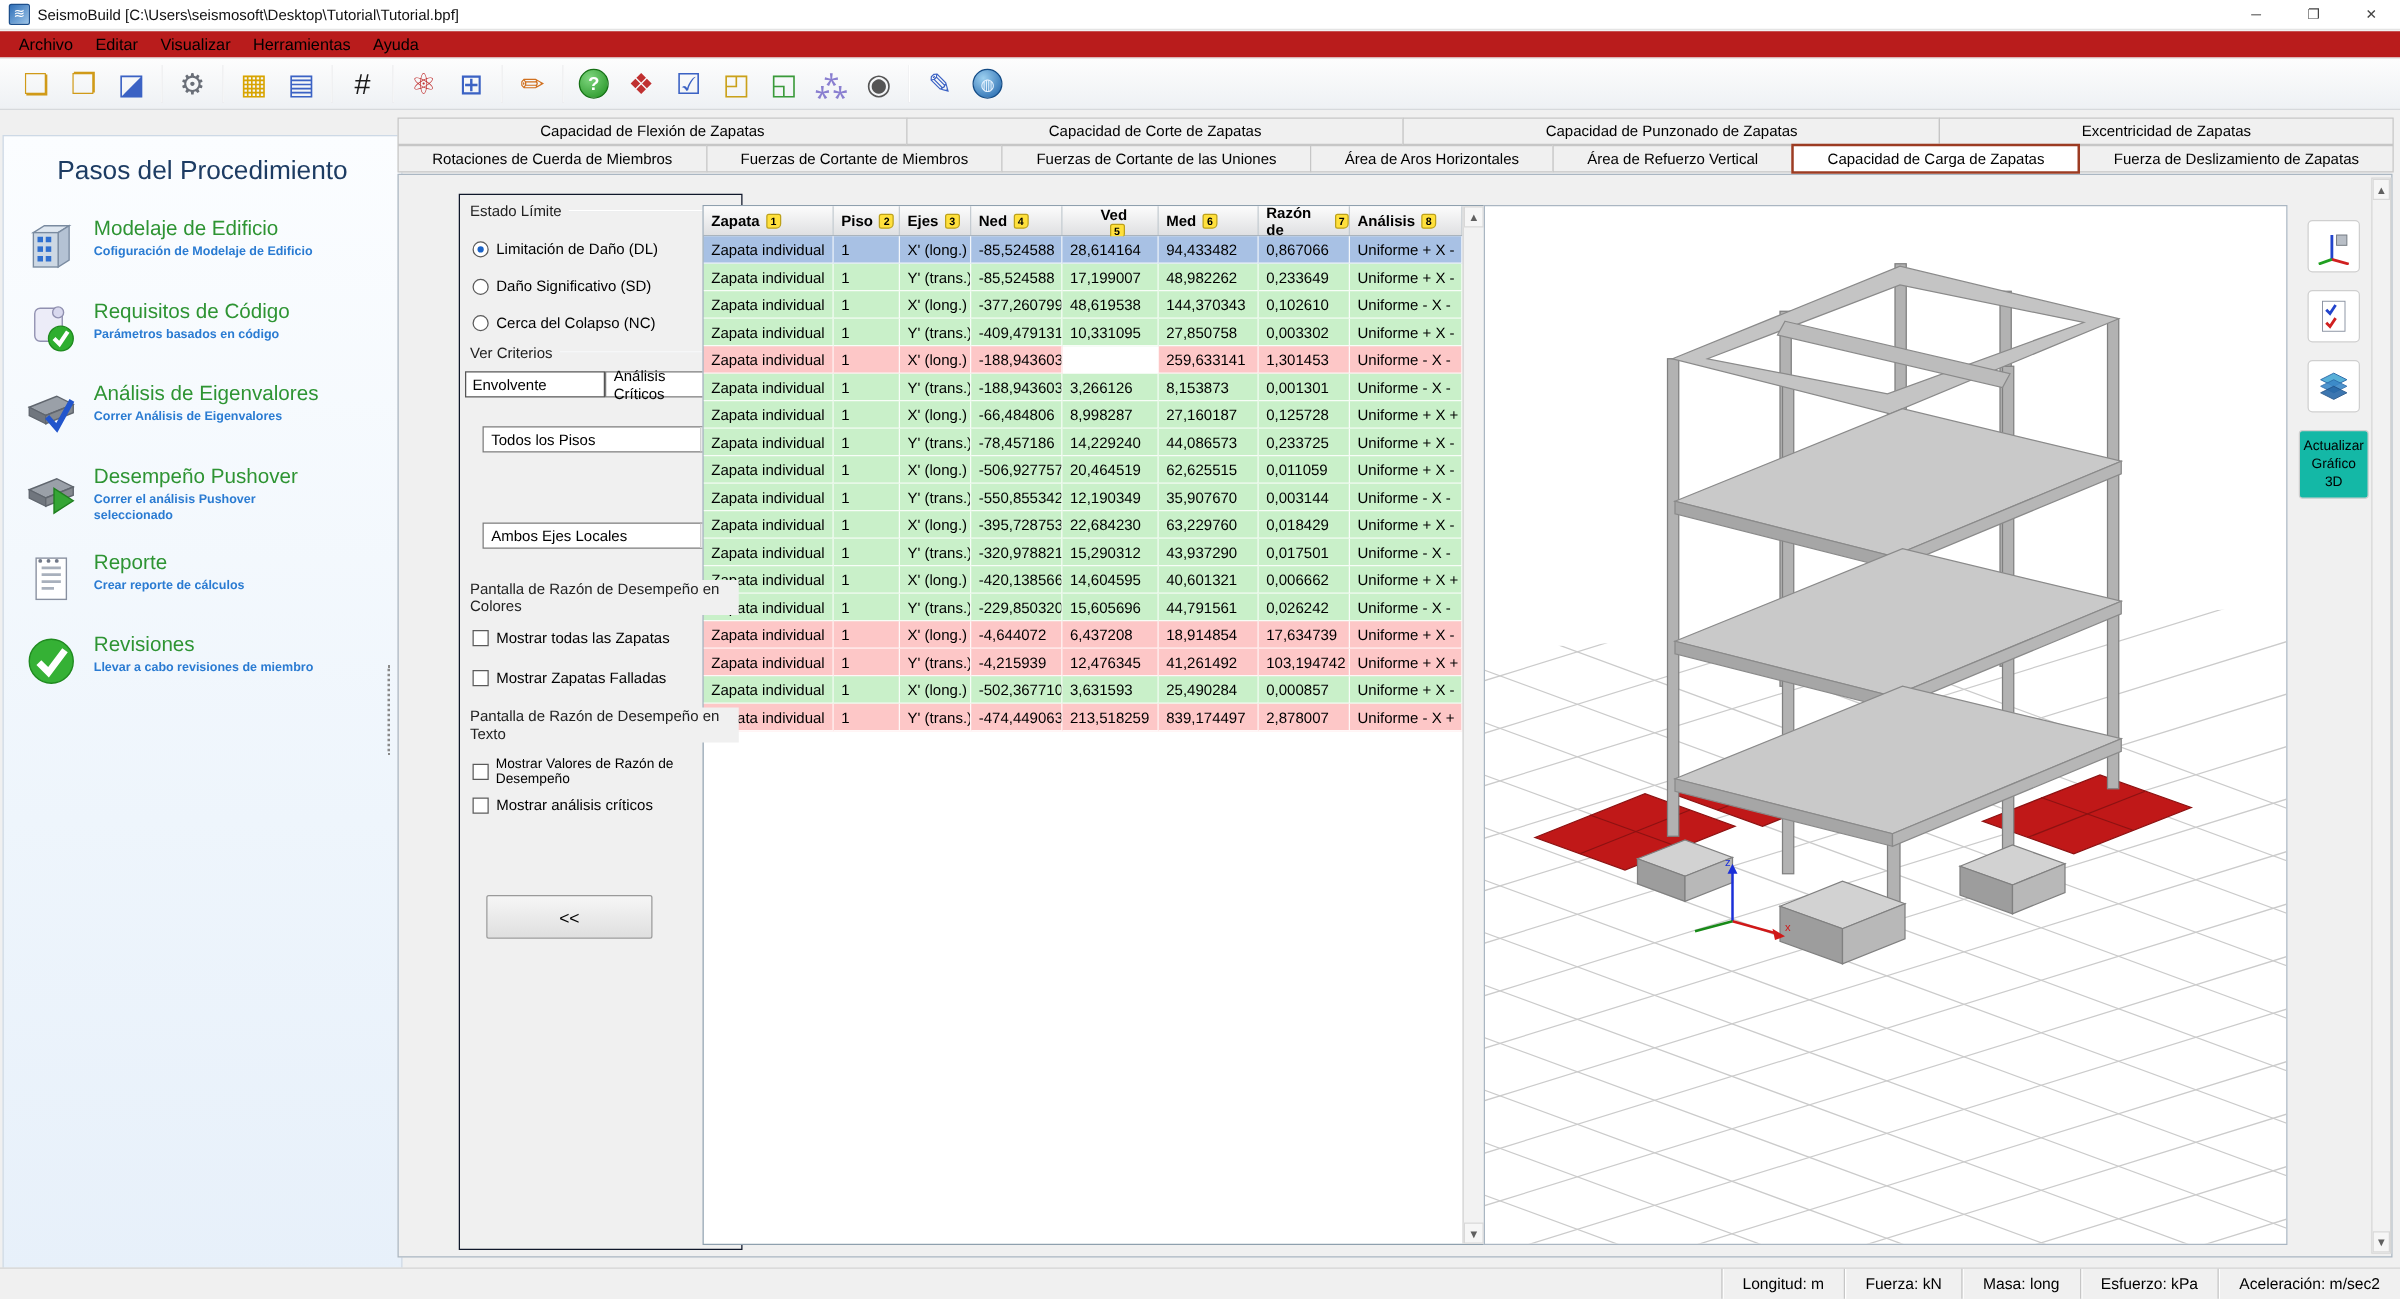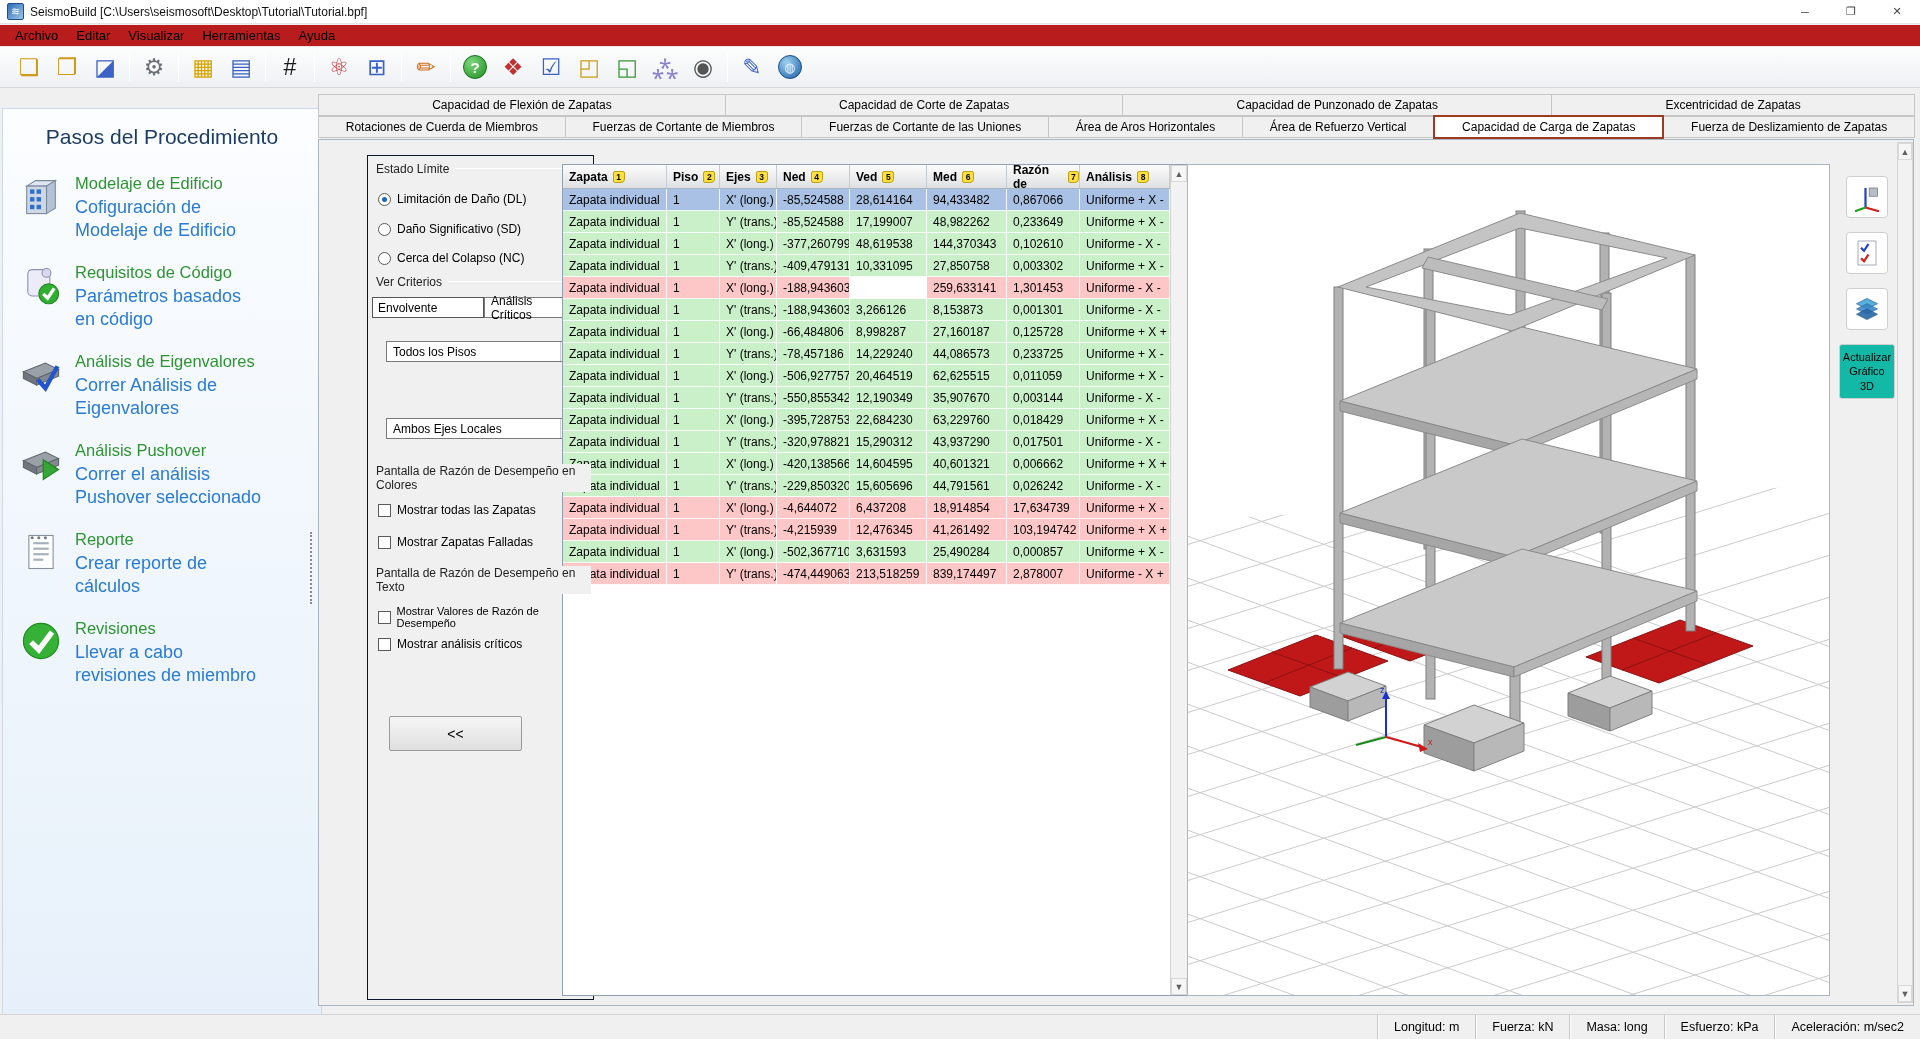--- a/index.html
+++ b/index.html
@@ -38,21 +38,21 @@
 
   
   .sidebar { position:absolute; left:2px; top:108px; width:320px; height:914px;
     background:linear-gradient(180deg,#fbfdff 0%,#eef5fc 60%,#e7f0fa 100%);
     border:1px solid #cdd9e6; overflow:hidden; }
   .sidebar-title { text-align:center; margin-top:16px; font-size:21px; color:#1d3c63; }
   .steps { margin-top:14px; display:flex; flex-direction:column; }
   .step { display:flex; gap:12px; padding:11px 8px 11px 16px; align-items:flex-start; }
   .step-icon { flex:0 0 44px; width:44px; height:44px; }
   .step-title { font-size:16.5px; color:#2e9433; margin-bottom:3px; }
-  .step-sub { font-size:18px; color:#2a7bd2; line-height:1.25; width:190px; }
+  .step-sub { font-size:10px; color:#2a7bd2; line-height:1.25; width:190px;font-weight:bold; }
 
   .v-splitter { position:absolute; left:304px; top:92px; width:14px; height:914px; }
   .v-splitter .dots, .panel-splitter .dots { position:absolute; left:6px; top:440px; height:72px;
     border-left:2px dotted #8a8a8a; }
 
   
   .tabs-area { position:absolute; left:318px; top:94px; width:1596px; }
   .tab-row { display:flex; }
   .tab { flex:1 1 auto; height:22px; font-size:12px; display:flex; align-items:center;
     justify-content:center; background:#f0f0f0; border:1px solid #c6c6c6; margin-right:-1px;
@@ -271,21 +271,21 @@
     </div>
 
     <div class="step">
       <svg class="step-icon" viewBox="0 0 40 40">
         <polygon points="4,18 24,10 36,16 16,24" fill="#9aa0a8" stroke="#60666e"></polygon>
         <polygon points="4,18 16,24 16,30 4,24" fill="#70767e" stroke="#60666e"></polygon>
         <polygon points="16,24 36,16 36,22 16,30" fill="#84898f" stroke="#60666e"></polygon>
         <polygon points="22,17 36,26 22,35" fill="#35a535" stroke="#1f7f1f"></polygon>
       </svg>
       <div>
-        <div class="step-title">Análisis Pushover</div>
+        <div class="step-title">Desempeño Pushover</div>
         <div class="step-sub">Correr el análisis Pushover seleccionado</div>
       </div>
     </div>
 
     <div class="step">
       <svg class="step-icon" viewBox="0 0 40 40">
         <rect x="9" y="5" width="22" height="30" fill="#fff" stroke="#8890a0"></rect>
         <g stroke="#a8b0bc" stroke-width="2">
           <line x1="13" y1="12" x2="27" y2="12"></line>
             <line x1="13" y1="17" x2="27" y2="17"></line>
@@ -421,21 +421,21 @@
             <span class="badge">2</span>
           </div>
           <div class="th" style="width: 57px;">
             <span>Ejes</span>
             <span class="badge">3</span>
           </div>
           <div class="th" style="width: 73px;">
             <span>Ned</span>
             <span class="badge">4</span>
           </div>
-          <div class="th" style="width: 77px;">
+          <div class="th" style="width: 77px; flex-direction: column;">
             <span>Ved</span>
             <span class="badge">5</span>
           </div>
           <div class="th" style="width: 80px;">
             <span>Med</span>
             <span class="badge">6</span>
           </div>
           <div class="th" style="width: 73px;">
             <span>Razón de</span>
             <span class="badge">7</span>

